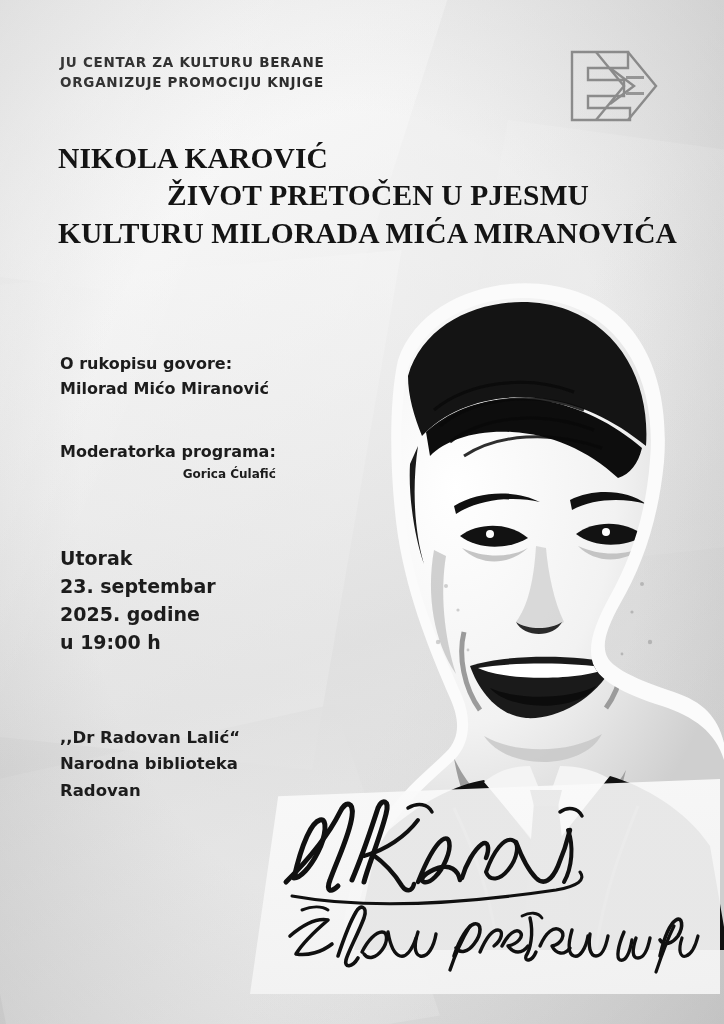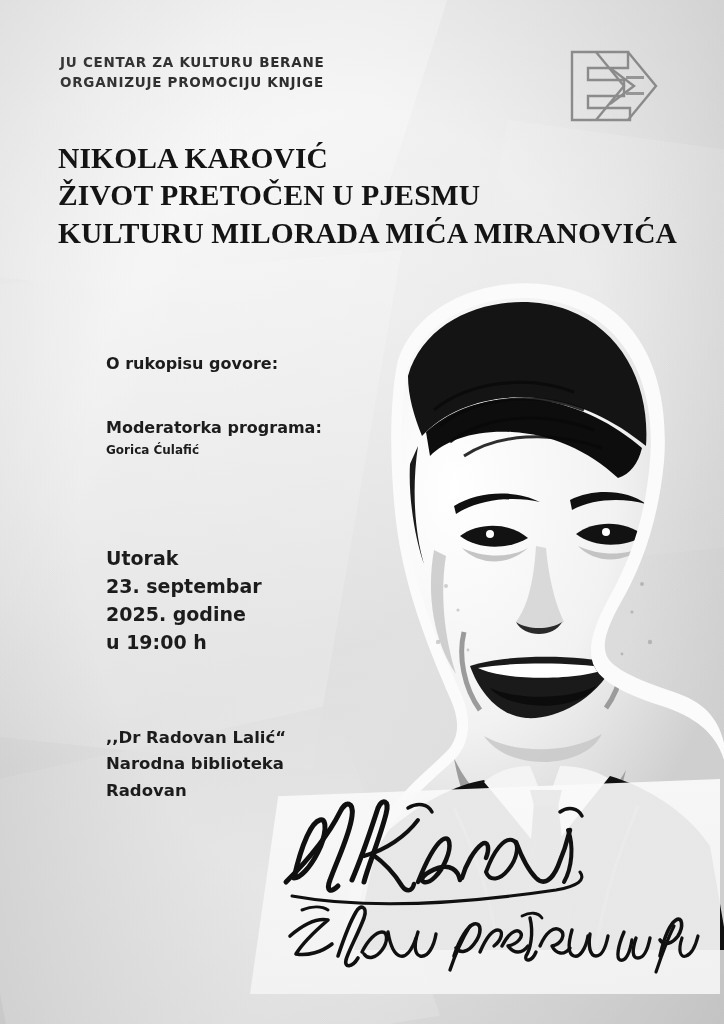--- a/index.html
+++ b/index.html
@@ -109,44 +109,43 @@
     width: 640px;
     font-family: Liberation Serif, serif;
     font-weight: bold;
     font-size: 29.5px;
     line-height: 1.27;
     color: #141414;
     letter-spacing: 0.005em;
     z-index: 6;
   }
   .title .l1 { display: block; }
-  .title .l2 { display: block; }
+  .title .l2 { display: block; text-align: center; }
   .title .l3 { display: block; }
 
   
   .block {
     position: absolute;
     left: 60px;
     color: #1c1c1c;
     z-index: 6;
-    margin-left: 46px;
   }
   .speakers { top: 352px; }
   .speakers .lead {
     font-weight: bold;
     font-size: 16px;
     line-height: 1.55;
   }
   .speakers .name {
     font-weight: bold;
     font-size: 16px;
     line-height: 1.55;
   }
 
-  .moderator { top: 416px; }
+  .moderator { top: 440px; text-align: right; }
   .moderator .lead {
     font-weight: bold;
     font-size: 16px;
     line-height: 1.55;
   }
   .moderator .name {
     font-weight: bold;
     font-size: 12px;
     line-height: 1.55;
   }
@@ -359,20 +358,21 @@
         <circle cx="384" cy="334" r="2"></circle>
           <circle cx="374" cy="362" r="1.6"></circle>
         <circle cx="392" cy="392" r="2.2"></circle>
           <circle cx="364" cy="404" r="1.4"></circle>
       </g>
     </svg>
   </div>
 
   <div class="block speakers">
     <div class="lead">O rukopisu govore:</div>
+    <div class="name">Milorad Mićo Miranović</div>
   </div>
 
   <div class="block moderator">
     <div class="lead">Moderatorka programa:</div>
     <div class="name">Gorica Ćulafić</div>
   </div>
 
   <div class="block datetime">
     <div>Utorak</div>
     <div>23. septembar</div>

